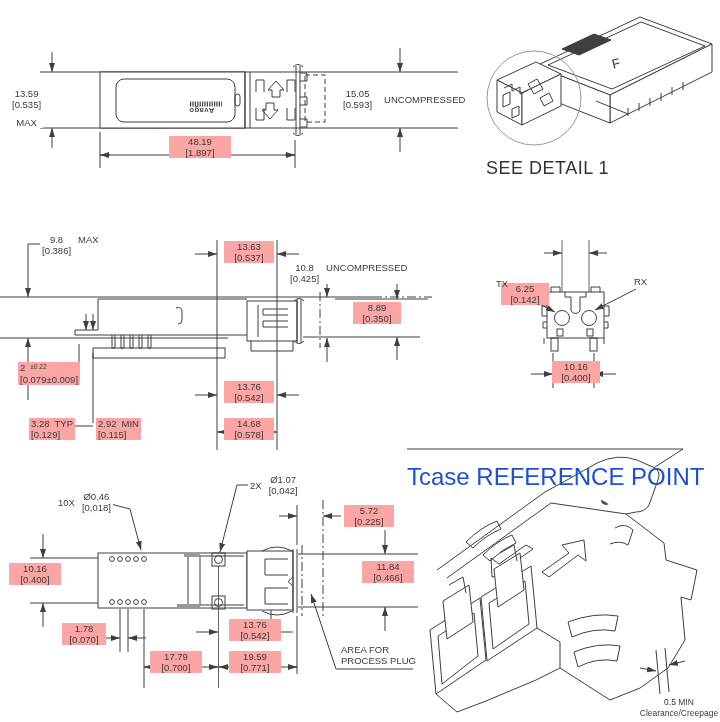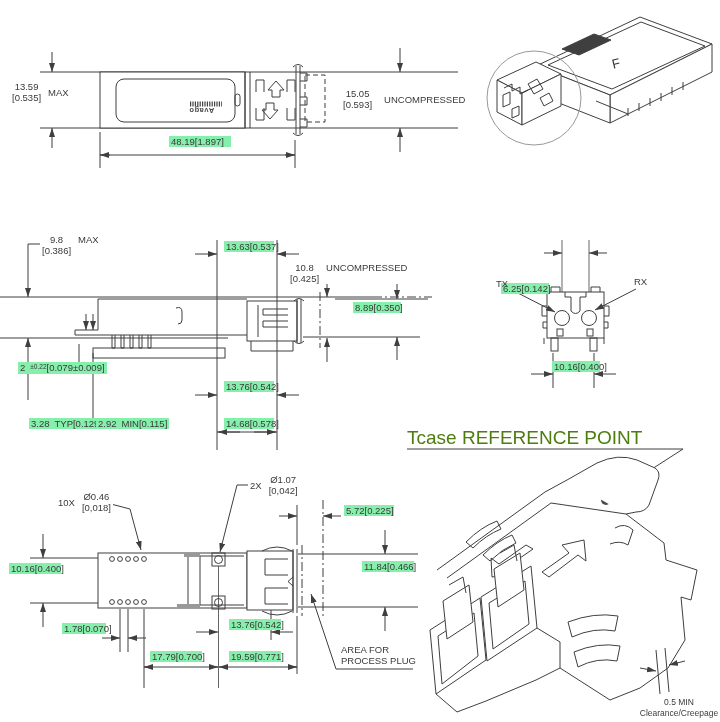--- a/index.html
+++ b/index.html
@@ -1,30 +1,30 @@
 <!DOCTYPE html>
 <html><head>
 <meta charset="utf-8">
 <style>
   html,body{margin:0;padding:0;background:#fff;}
   #page{position:relative;width:720px;height:722px;background:#fff;overflow:hidden;
         font-family:"Liberation Sans",sans-serif;color:#3a3a3a;}
   #art{position:absolute;left:0;top:0;}
   .lbl{position:absolute;font-size:9.5px;line-height:11px;white-space:nowrap;}
-  .dim{position:absolute;display:flex;align-items:center;
-       font-size:9.5px;line-height:11px;background:#86efac;padding:0 2px;white-space:nowrap;}
+  .dim{position:absolute;display:flex;flex-direction:column;align-items:center;
+       font-size:9.5px;line-height:11px;background:#fca5a5;padding:0 2px;white-space:nowrap;}
   .dimrow{position:absolute;display:flex;align-items:center;gap:7px;font-size:9.5px;
           line-height:11px;background:#fff;padding:0 2px;white-space:nowrap;}
   .dimrow .col{display:flex;flex-direction:column;align-items:center;}
   .sfx-top{align-self:flex-start;}
   .left{align-items:flex-start;}
   .r1{display:flex;gap:5px;align-items:baseline;}
   .tol{font-size:6.5px;position:relative;top:-2px;}
   .caption{position:absolute;font-size:18px;letter-spacing:.5px;color:#333;}
-  .title{position:absolute;font-size:19px;color:#4d7c0f;}
+  .title{position:absolute;font-size:24px;color:#1d4ed8;margin-top:36px;}
   .note{position:absolute;font-size:9.5px;line-height:11px;}
   .clr{position:absolute;font-size:8.5px;line-height:10.5px;text-align:center;}
   .logo{position:absolute;font-size:7.5px;font-weight:bold;letter-spacing:.5px;color:#4a4a4a;
         transform:rotate(180deg);}
   .marking{position:absolute;font-size:13px;color:#333;transform:rotate(-14deg);}
 </style>
 </head>
 <body>
 
 <div id="page">
@@ -237,40 +237,41 @@
     <path d="M574,652 Q598,642 620,646 L617,661 Q597,657 578,667 Z"></path>
     <path d="M666,560 L697,570 L691,600 L681,597 L685,640 L668,668 L640,688"></path>
     <path d="M640,688 L610,700 L560,668"></path>
 
     <path d="M656,650 L660,694 M665,648 L669,692"></path>
     <path d="M640,668 L656,671" marker-end="url(#ah)"></path>
     <path d="M685,661 L669,665" marker-end="url(#ah)"></path>
   </g>
 </svg>
 
-  <div class="dimrow" style="left:10px;top:81px;">
+  <div class="dimrow" style="left:10px;top:88px;flex-direction:column;">
     <div class="col">
       <span>13.59</span>
       <span>[0.535]</span>
     </div>
     <span>MAX</span>
   </div>
   <div class="dim" style="left:169px;top:136px;width:58px;">
     <span>48.19</span>
     <span>[1.897]</span>
   </div>
   <div class="dimrow" style="left:341px;top:88px;gap:12px;">
     <div class="col">
       <span>15.05</span>
       <span>[0.593]</span>
     </div>
     <span>UNCOMPRESSED</span>
   </div>
   <span class="logo" style="left:189px;top:106px;">Avago</span>
 
+  <div class="caption" style="left:486px;top:158px;">SEE DETAIL 1</div>
   <span class="marking" style="left:612px;top:56px;">F</span>
 
   <div class="dimrow" style="left:40px;top:234px;">
     <div class="col">
       <span>9.8</span>
       <span>[0.386]</span>
     </div>
     <span class="sfx-top">MAX</span>
   </div>
   <div class="dim" style="left:224px;top:241px;width:46px;justify-content:space-between;">

